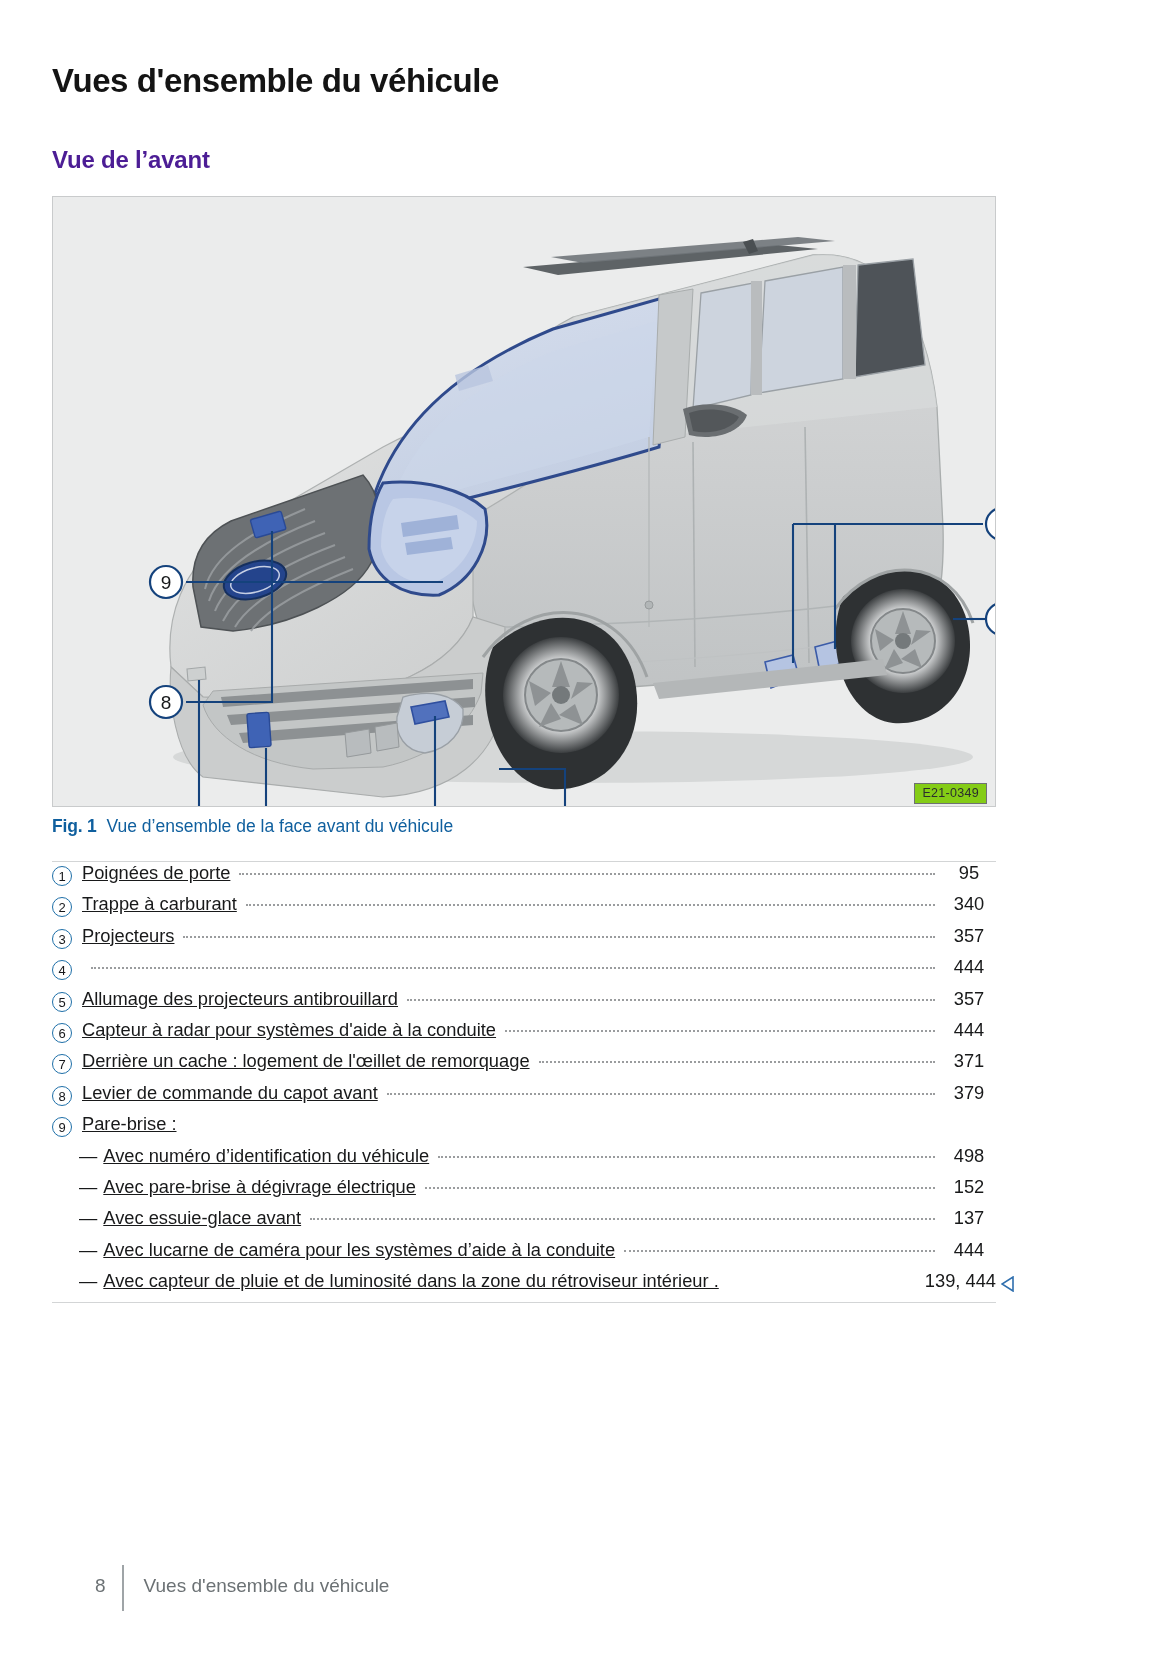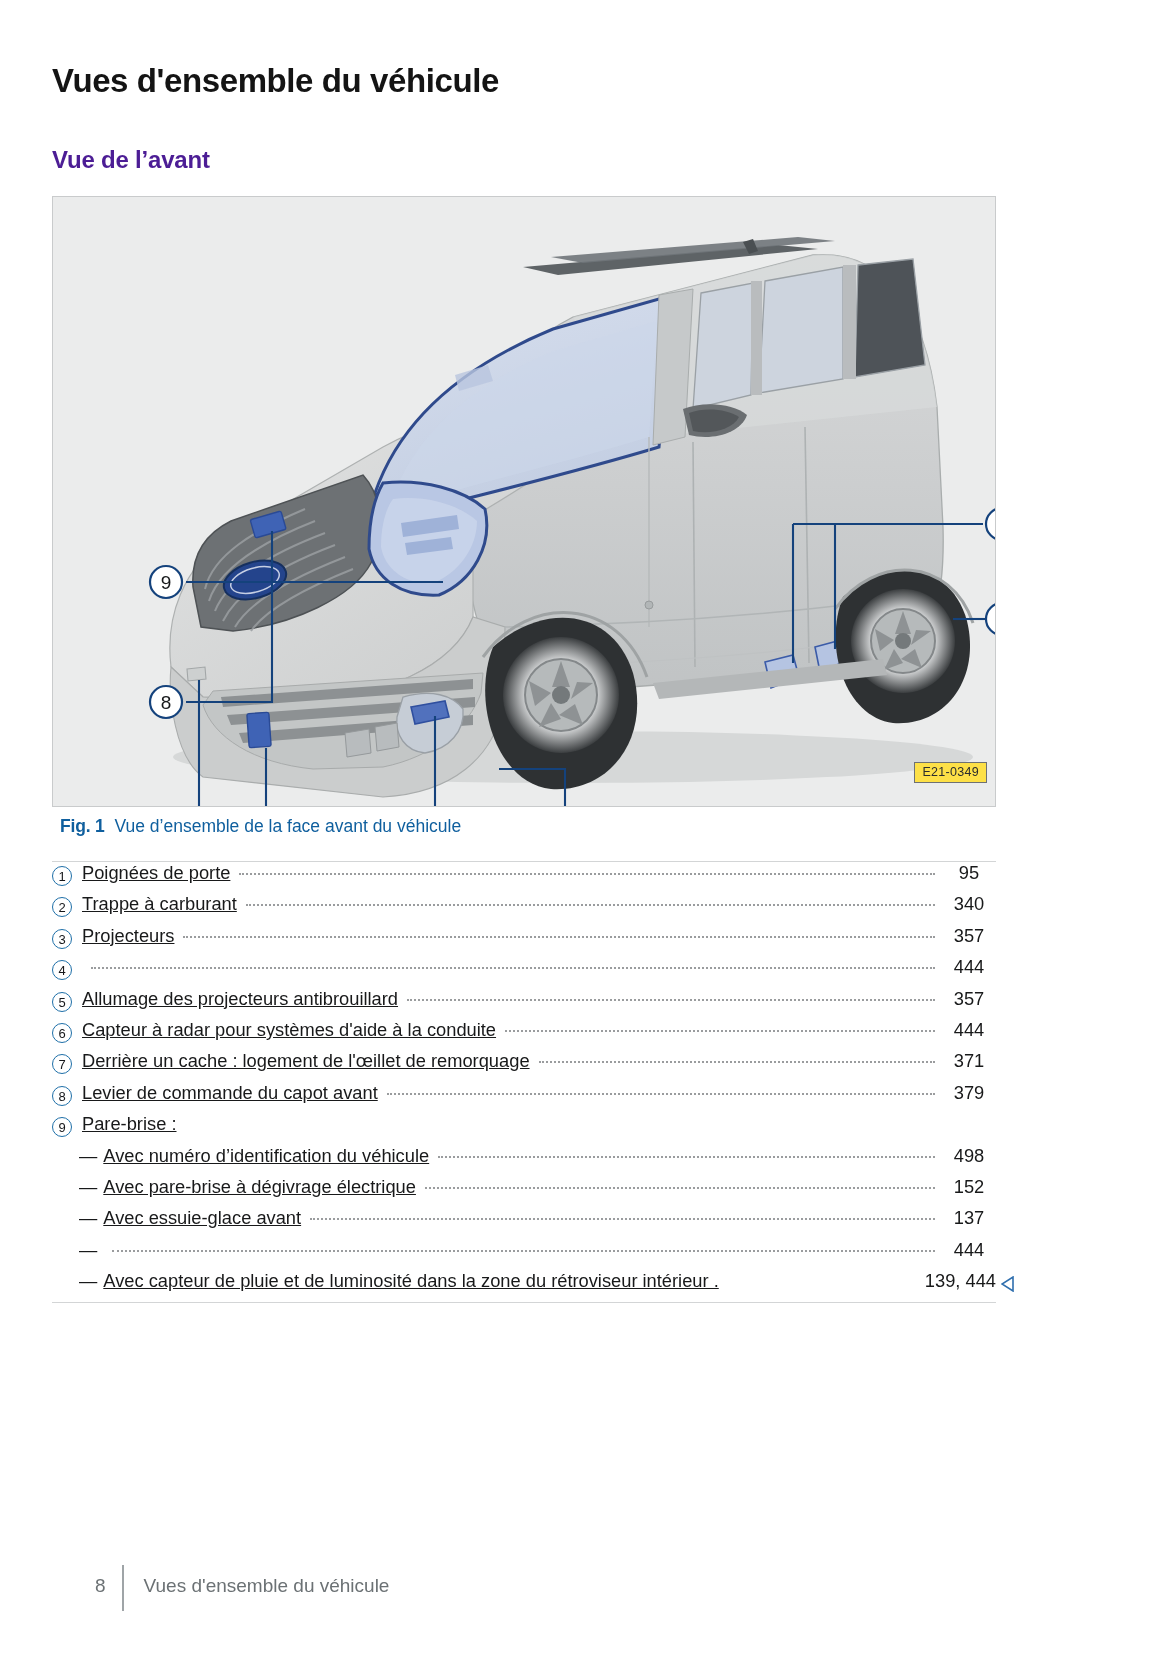--- a/index.html
+++ b/index.html
@@ -55,44 +55,43 @@
     background: #eceded;
     border: 1px solid #c9cbcc;
     box-sizing: border-box;
     overflow: hidden;
   }
   .figure-box svg { display: block; }
 
   .img-code {
     position: absolute;
     right: 8px;
-    bottom: 23px;
+    bottom: 2px;
     border: 1px solid #6e7173;
-    background: #fde047;
+    background: #84cc16;
     font-size: 12.5px;
     letter-spacing: 0.3px;
     color: #2b2d2e;
     padding: 2px 7px 3px 7px;
     font-family: "Liberation Sans", sans-serif;
   }
 
   
   .caption {
     position: absolute;
     left: 52px;
     top: 816px;
     font-size: 17.5px;
     color: #0f5f9e;
     white-space: nowrap;
   }
   .caption .fig-label {
     font-weight: bold;
     letter-spacing: -0.2px;
     margin-right: 10px;
-    margin-left: 8px;
   }
 
   
   .list-wrap {
     position: absolute;
     left: 52px;
     top: 861px;
     width: 944px;
   }
   .rule {
@@ -560,20 +559,21 @@
 
     <div class="entry sub">
       <span class="dash">—</span>
       <span class="label">Avec essuie-glace avant</span>
       <span class="leader"></span>
       <span class="page-num">137</span>
     </div>
 
     <div class="entry sub">
       <span class="dash">—</span>
+      <span class="label">Avec lucarne de caméra pour les systèmes d’aide à la conduite</span>
       <span class="leader"></span>
       <span class="page-num">444</span>
     </div>
 
     <div class="entry sub no-leader">
       <span class="dash">—</span>
       <span class="label">Avec capteur de pluie et de luminosité dans la zone du rétroviseur intérieur .</span>
       <span class="leader"></span>
       <span class="page-num">139, 444</span>
     </div>

